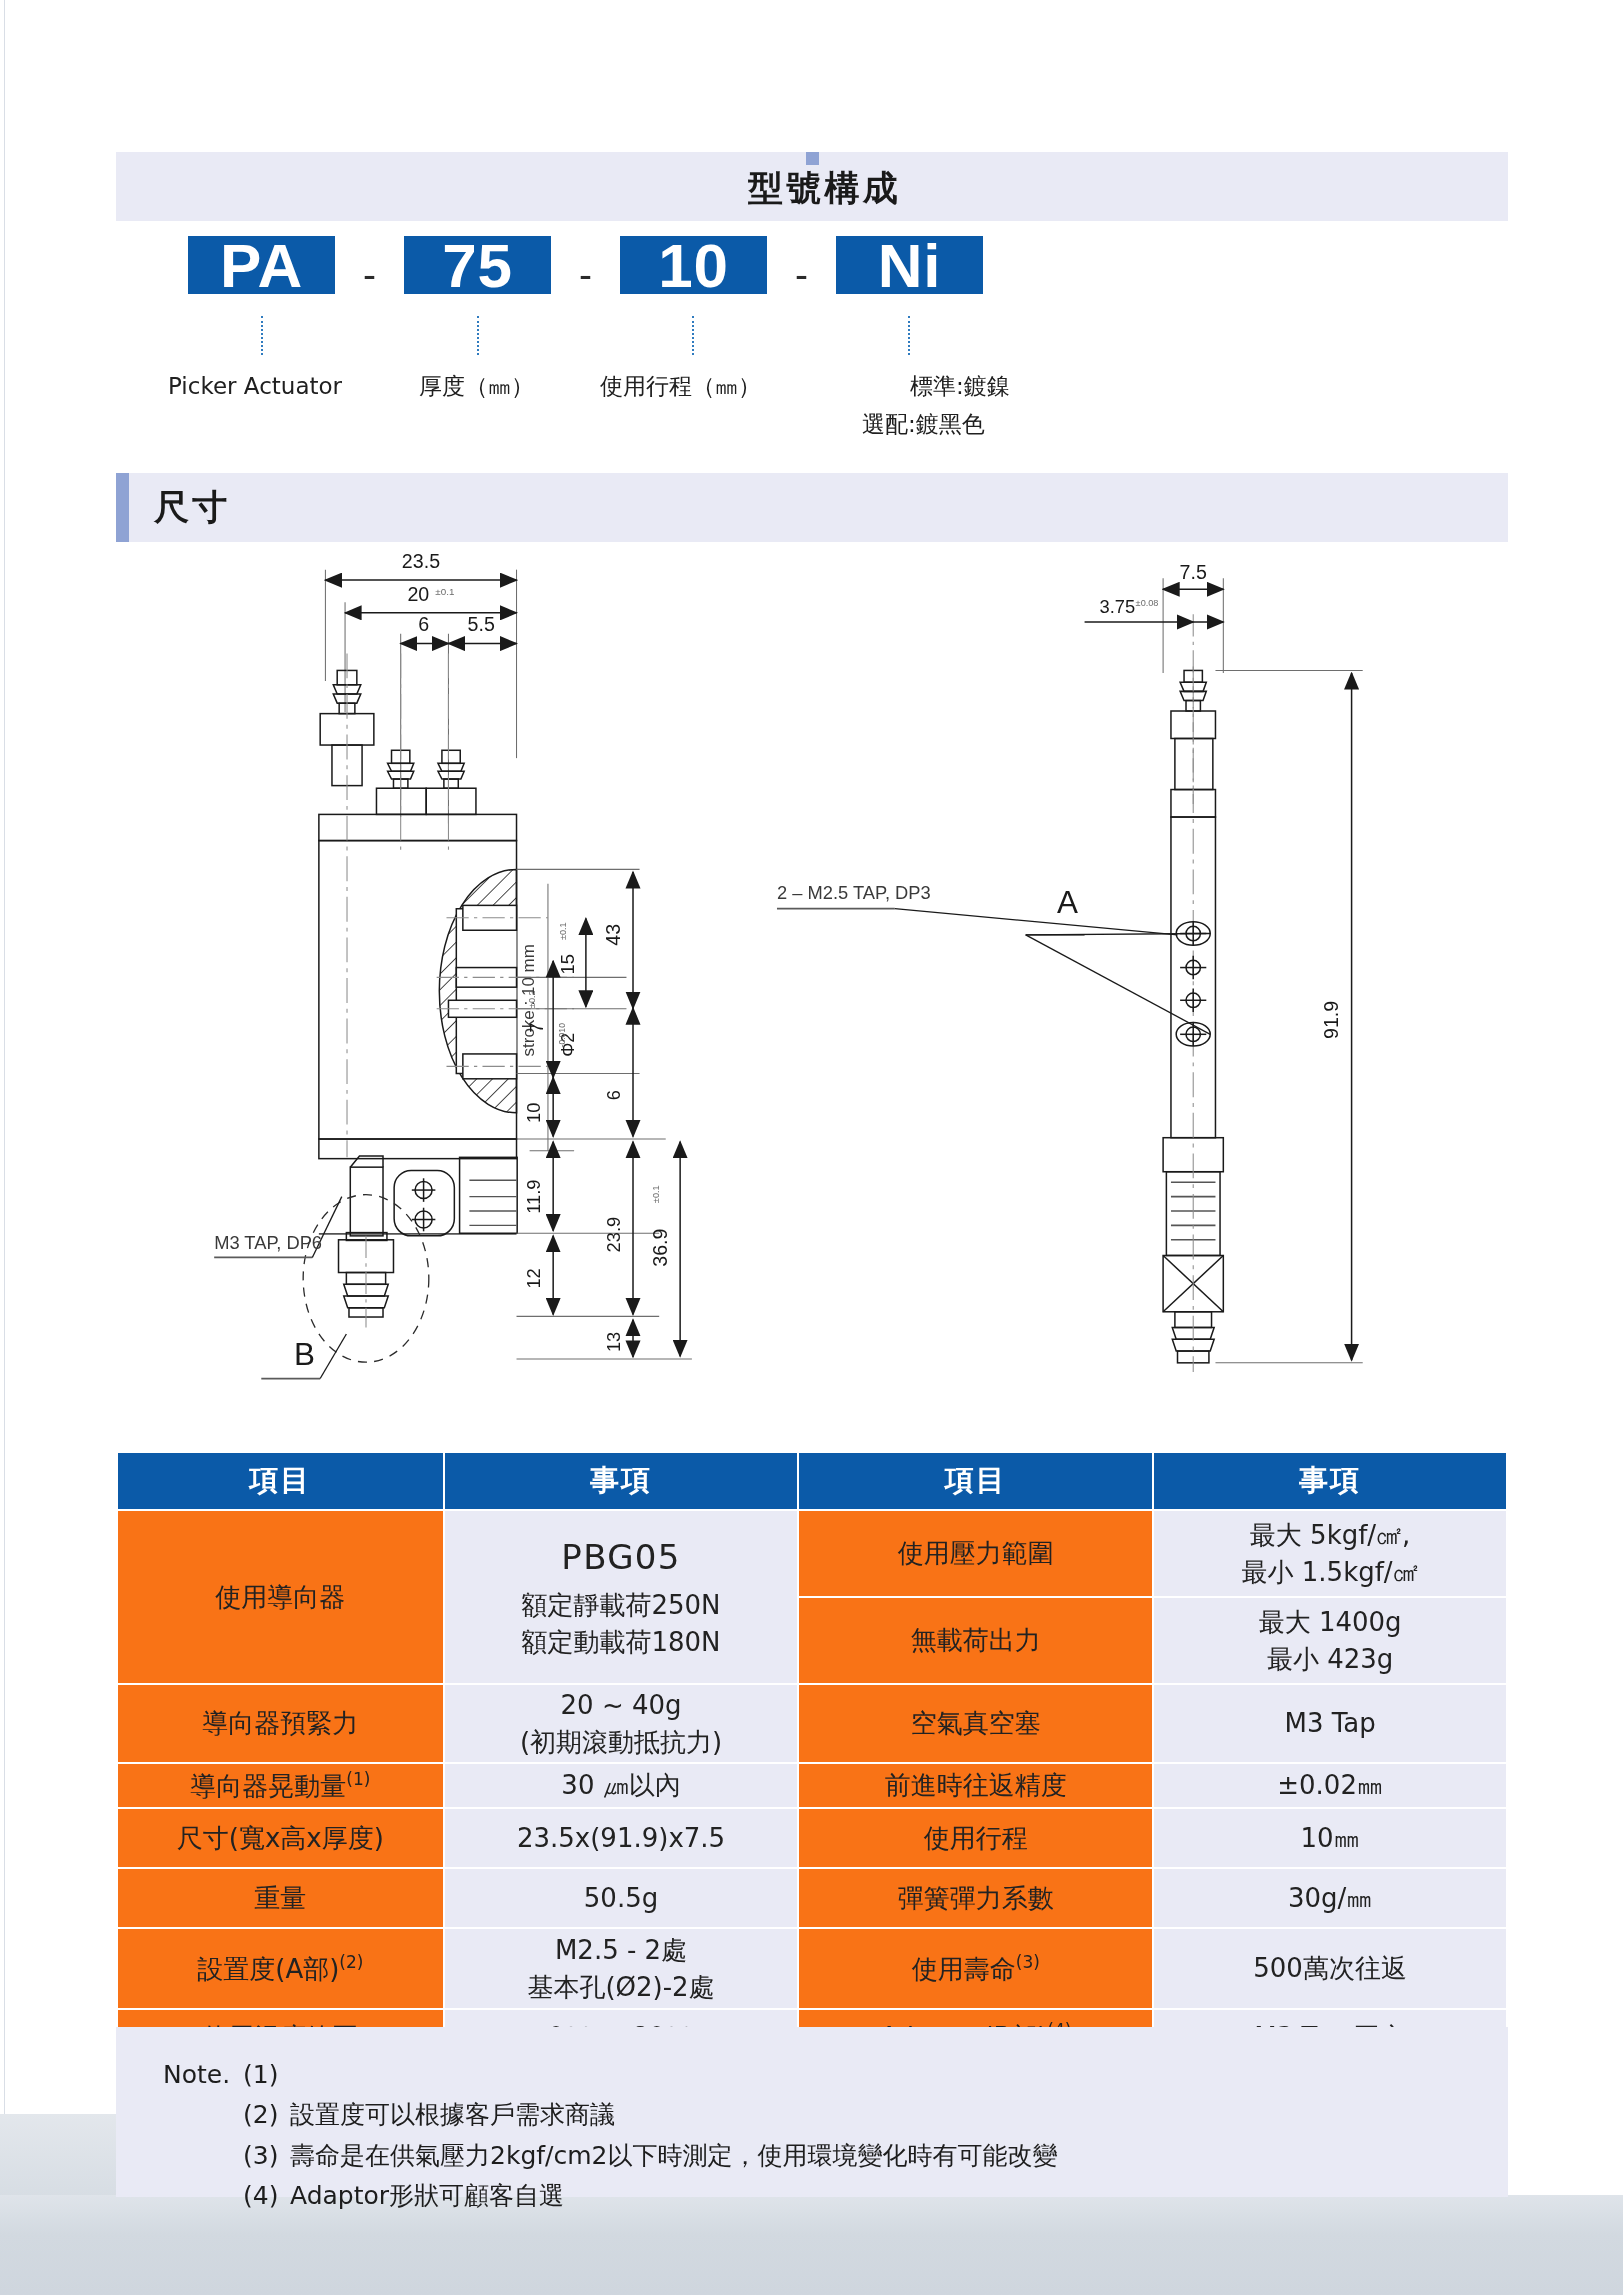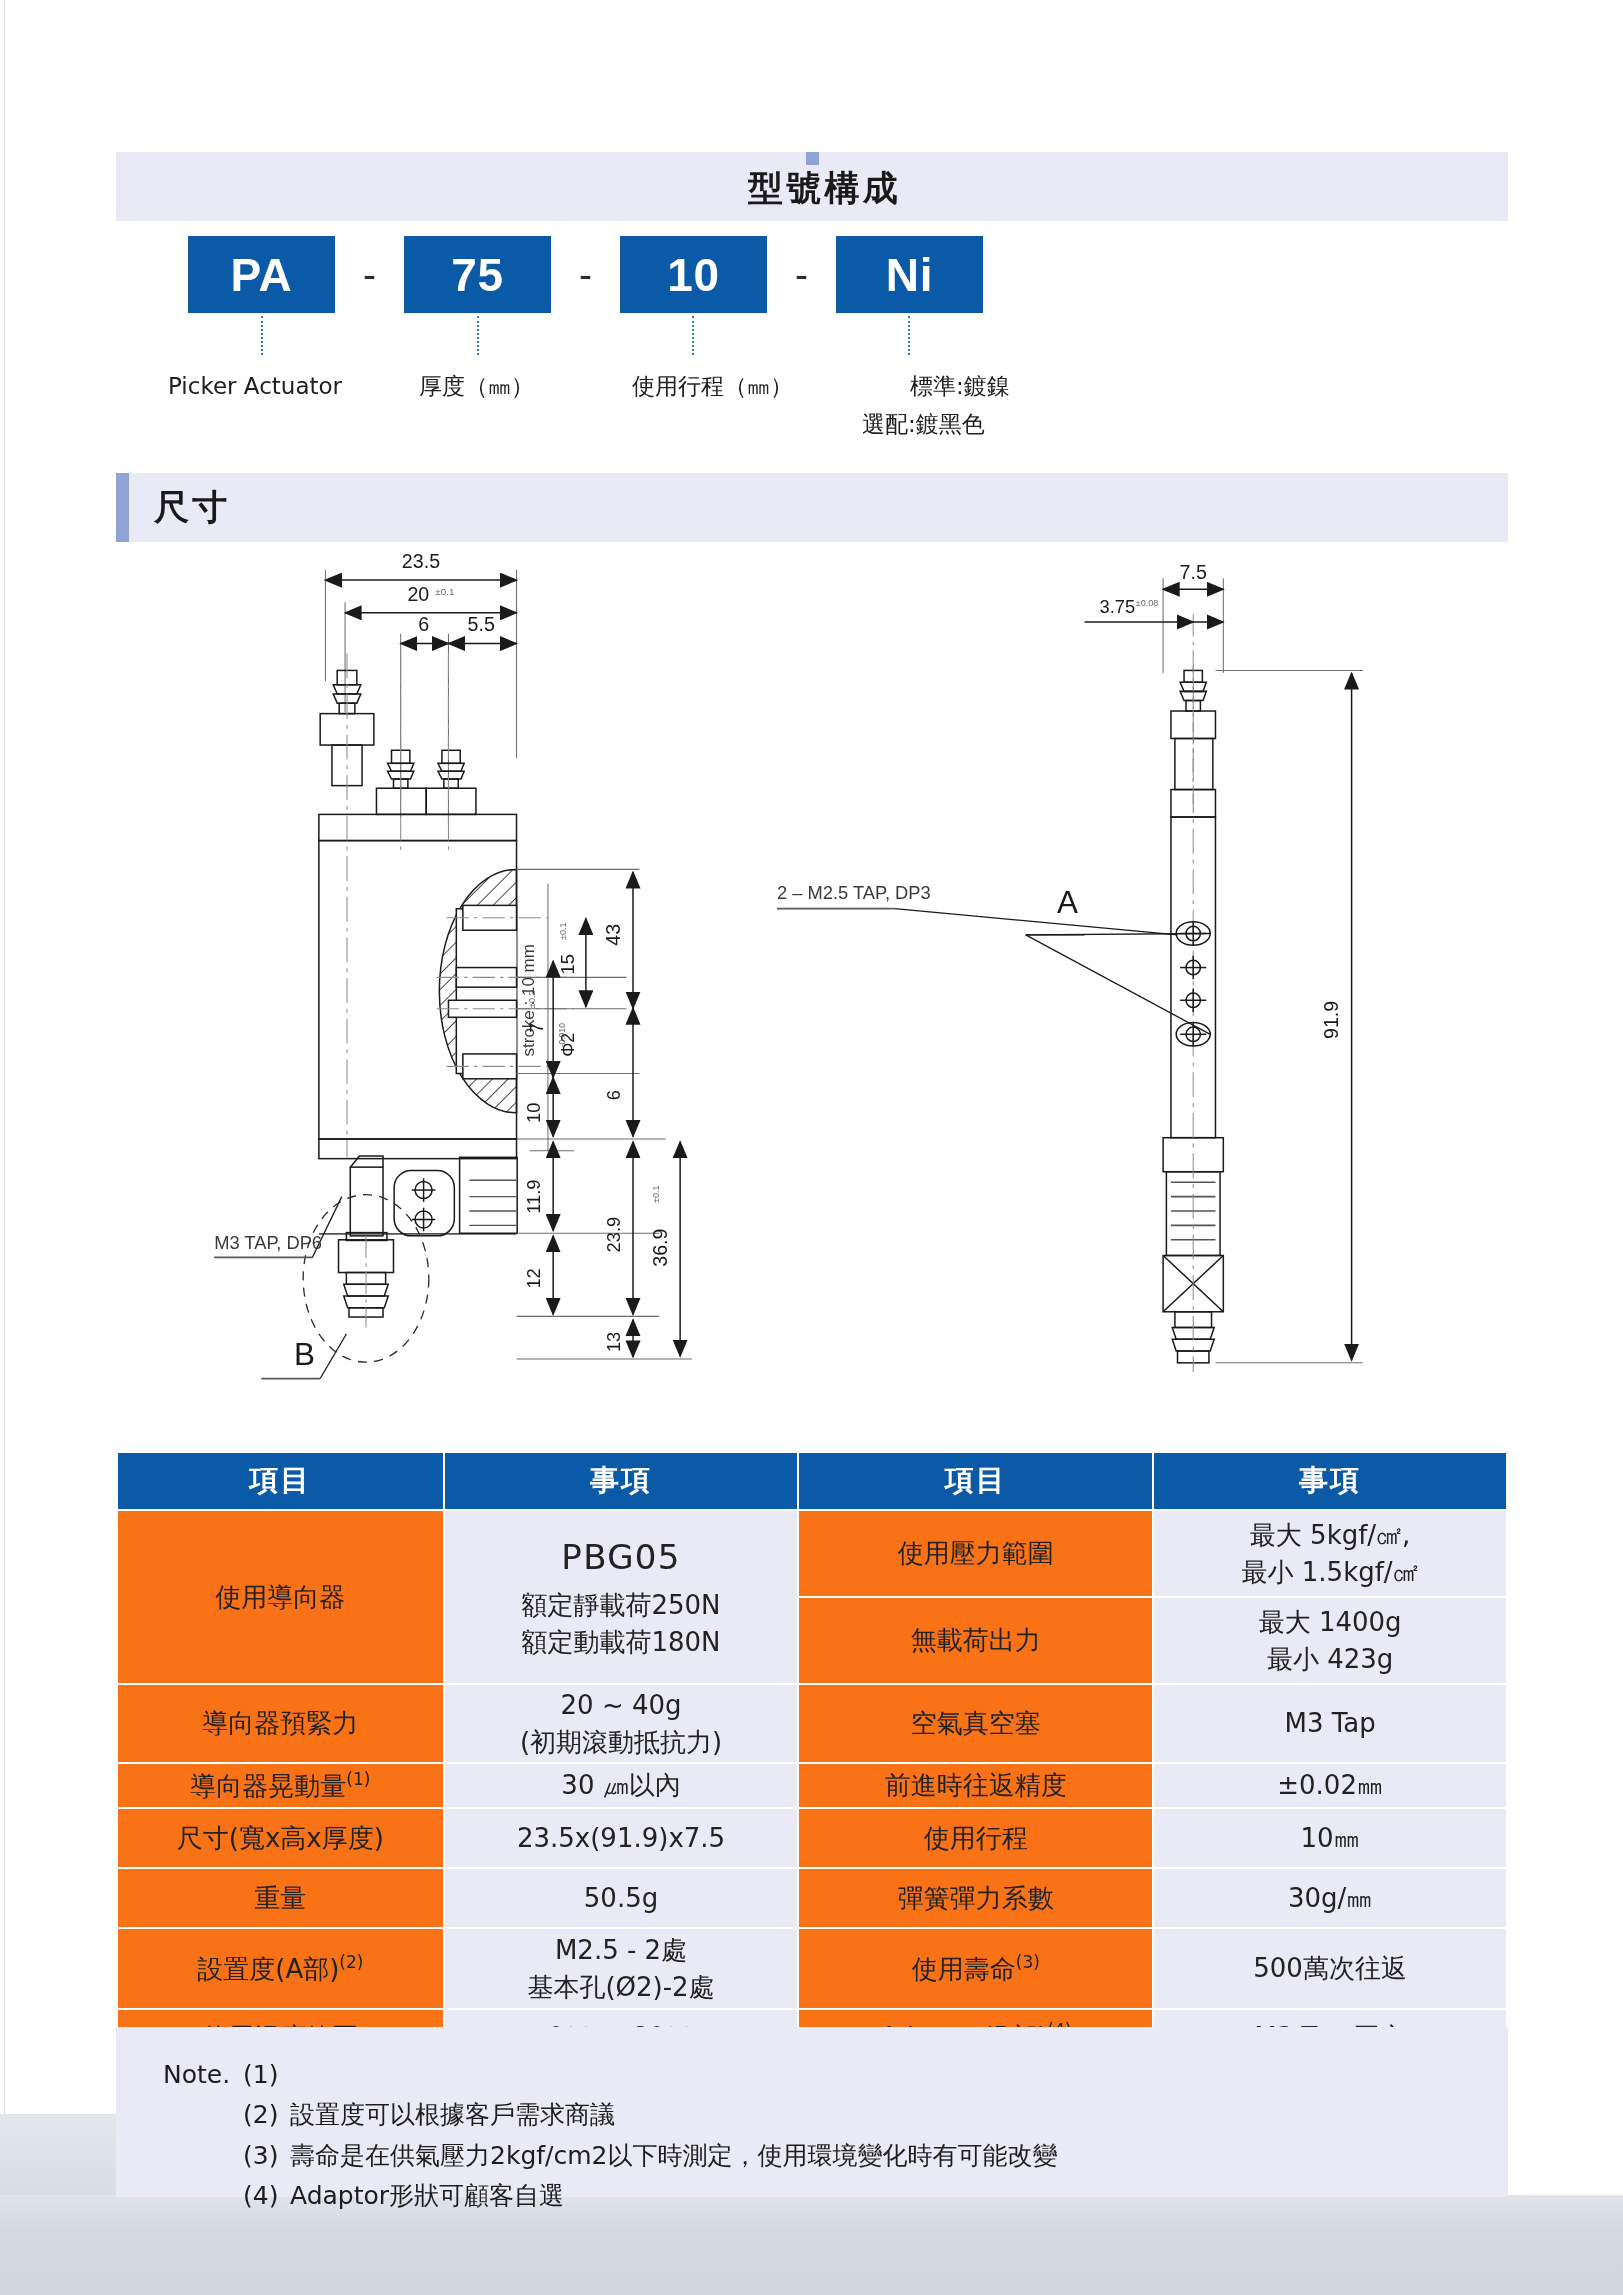--- a/index.html
+++ b/index.html
@@ -36,23 +36,23 @@
     margin-left:25px;font-size:35px;font-weight:bold;color:#1a1a1a;
     letter-spacing:3.3px;font-family:"DejaVu Sans","Liberation Sans",sans-serif;
   }
   #sec-model{top:152px;flex-direction:column;}
   #sec-dim{top:473px;}
 
   
   #model-area{position:absolute;left:116px;top:236px;width:1392px;height:222px;}
   .code-row{position:absolute;left:0;top:0;display:flex;align-items:flex-start;}
   .code-box{
-    width:147px;height:77px;background:#0b5aa8;color:#ffffff;
+    width:147px;height:58px;background:#0b5aa8;color:#ffffff;
     display:flex;align-items:center;justify-content:center;
-    font-size:46px;font-weight:bold;letter-spacing:0.7px;
+    font-size:62px;font-weight:bold;letter-spacing:0.7px;
     font-family:"Liberation Sans","DejaVu Sans",sans-serif;
   }
   .dash{
     width:69px;height:77px;display:flex;align-items:center;justify-content:center;
     font-size:39px;color:#2b2b2b;font-weight:400;
   }
   .dotline{
     position:absolute;width:0;border-left:2.6px dotted #2f7bbf;height:39px;
   }
   .code-caption{
@@ -130,21 +130,21 @@
     <div class="code-box">Ni</div>
   </div>
 
   <div class="dotline" style="left:145px;top:80px;"></div>
   <div class="dotline" style="left:361px;top:80px;"></div>
   <div class="dotline" style="left:576px;top:80px;"></div>
   <div class="dotline" style="left:792px;top:80px;"></div>
 
   <div class="code-caption" style="left:52px;top:134px;">Picker Actuator</div>
   <div class="code-caption" style="left:303px;top:134px;">厚度（㎜）</div>
-  <div class="code-caption" style="left:516px;top:134px;">使用行程（㎜）</div>
+  <div class="code-caption" style="left:484px;top:134px;">使用行程（㎜）</div>
   <div class="code-caption" style="left:746px;top:134px;margin-left:48px;">標準:鍍鎳</div>
   <div class="code-caption" style="left:746px;top:172px;">選配:鍍黑色</div>
 </div>
 
 <div class="section-header" id="sec-dim">
   <div class="accent"></div>
   <div class="sh-text">尺寸</div>
 </div>
 
 <div id="drawing">

